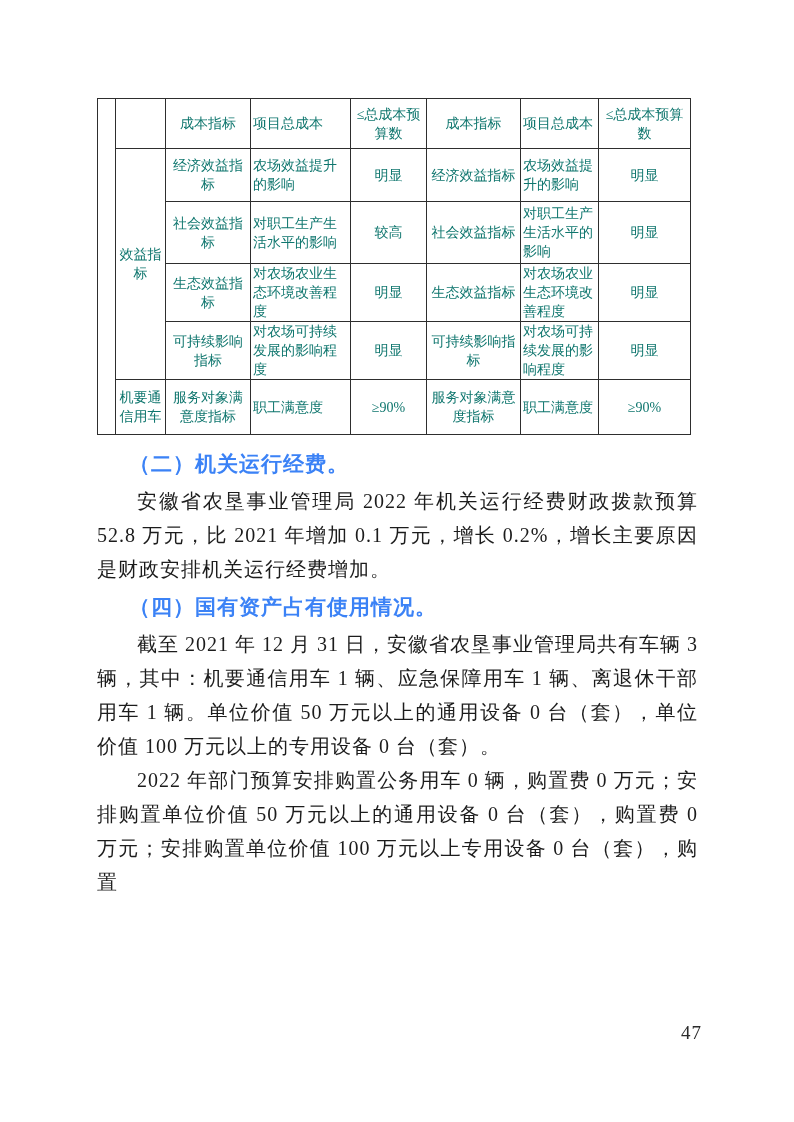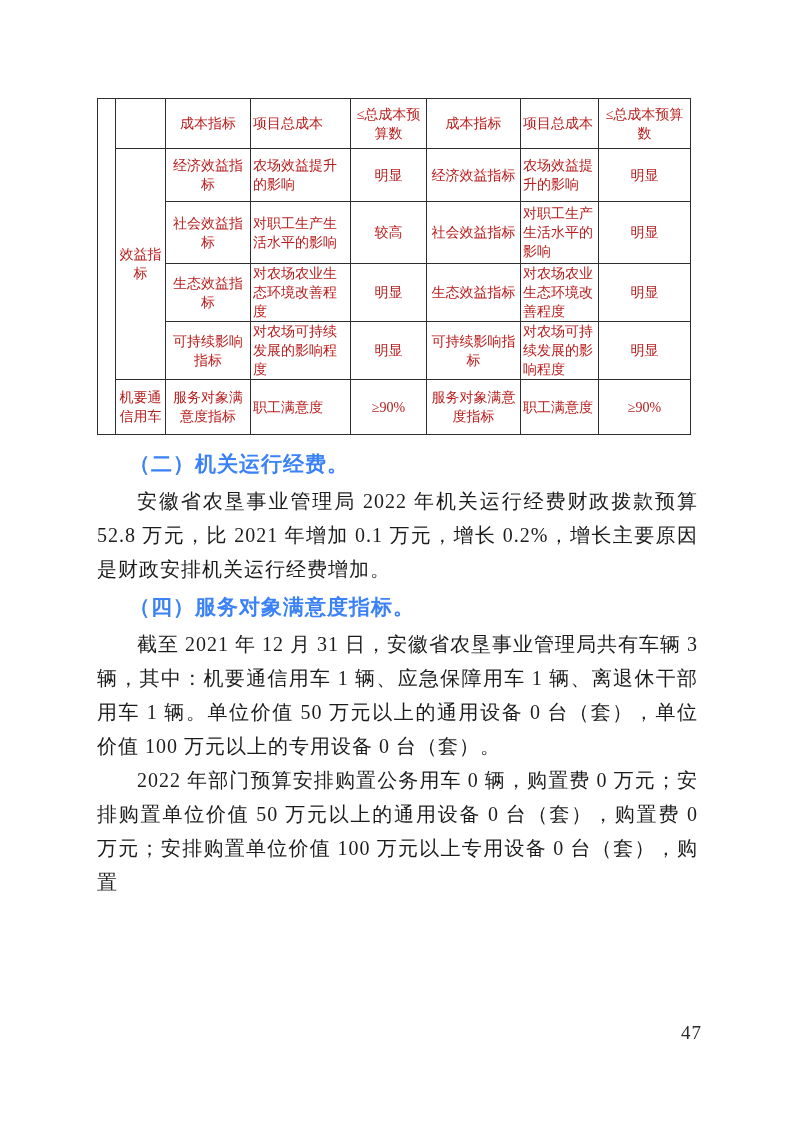--- a/index.html
+++ b/index.html
@@ -6,21 +6,21 @@
   .page {
     position:relative; width:794px; height:1122px; background:#ffffff;
     font-family:"Liberation Serif","DejaVu Serif",serif; color:#1c1c1c;
     overflow:hidden;
   }
 
   
   .tbl-wrap { position:absolute; top:98px; left:97px; }
   table.perf {
     border-collapse:collapse; table-layout:fixed; width:593px;
-    font-size:14px; line-height:19px; color:#b91c1c;
+    font-size:14px; line-height:19px; color:#0f766e;
   }
   table.perf td {
     border:1px solid #2e2e2e; padding:0 2px; vertical-align:middle;
     overflow:hidden; word-break:break-all;
   }
   table.perf td.ctr { text-align:center; padding:1px 1px; }
   table.perf td.lft { text-align:left; }
   tr.r1 { height:50px; } tr.r2 { height:53px; } tr.r3 { height:62px; }
   tr.r4 { height:57px;font-family:Liberation Serif, serif; } tr.r5 { height:58px; } tr.r6 { height:55px; }
 
@@ -117,21 +117,21 @@
 
   <div class="body-text">
 
     <div>
       <h3 class="sec-heading">（二）机关运行经费。</h3>
       <p class="body-para">安徽省农垦事业管理局 2022 年机关运行经费财政拨款预算 52.8 万元，比 2021 年增加 0.1 万元，增长 0.2%，增长主要原因是财政安排机关运行经费增加。</p>
     </div>
 
 
     <div>
-      <h3 class="sec-heading">（四）服务对象满意度指标。</h3>
+      <h3 class="sec-heading">（四）国有资产占有使用情况。</h3>
       <p class="body-para">截至 2021 年 12 月 31 日，安徽省农垦事业管理局共有车辆 3 辆，其中：机要通信用车 1 辆、应急保障用车 1 辆、离退休干部用车 1 辆。单位价值 50 万元以上的通用设备 0 台（套），单位价值 100 万元以上的专用设备 0 台（套）。</p>
       <p class="body-para">2022 年部门预算安排购置公务用车 0 辆，购置费 0 万元；安排购置单位价值 50 万元以上的通用设备 0 台（套），购置费 0 万元；安排购置单位价值 100 万元以上专用设备 0 台（套），购置</p>
     </div>
 
   </div>
 
   <div class="page-number">47</div>
 
 </div>
 

